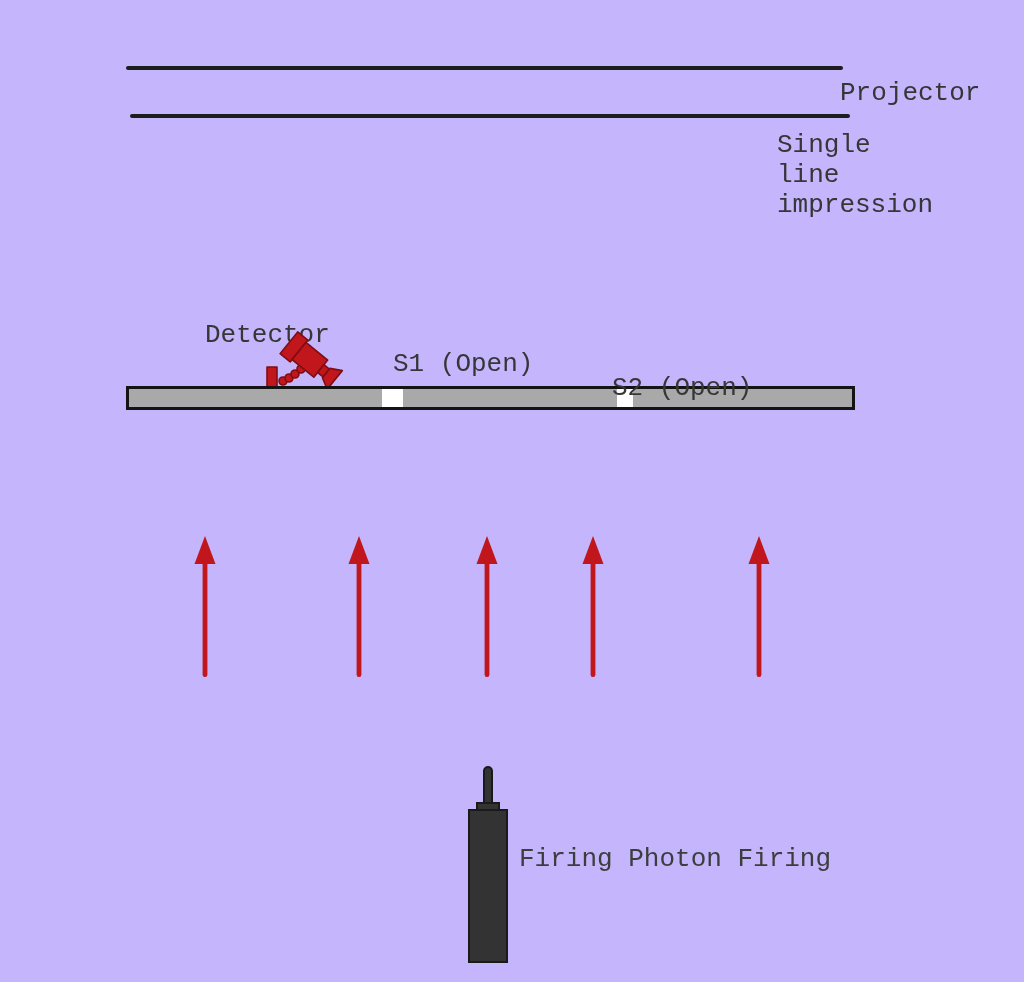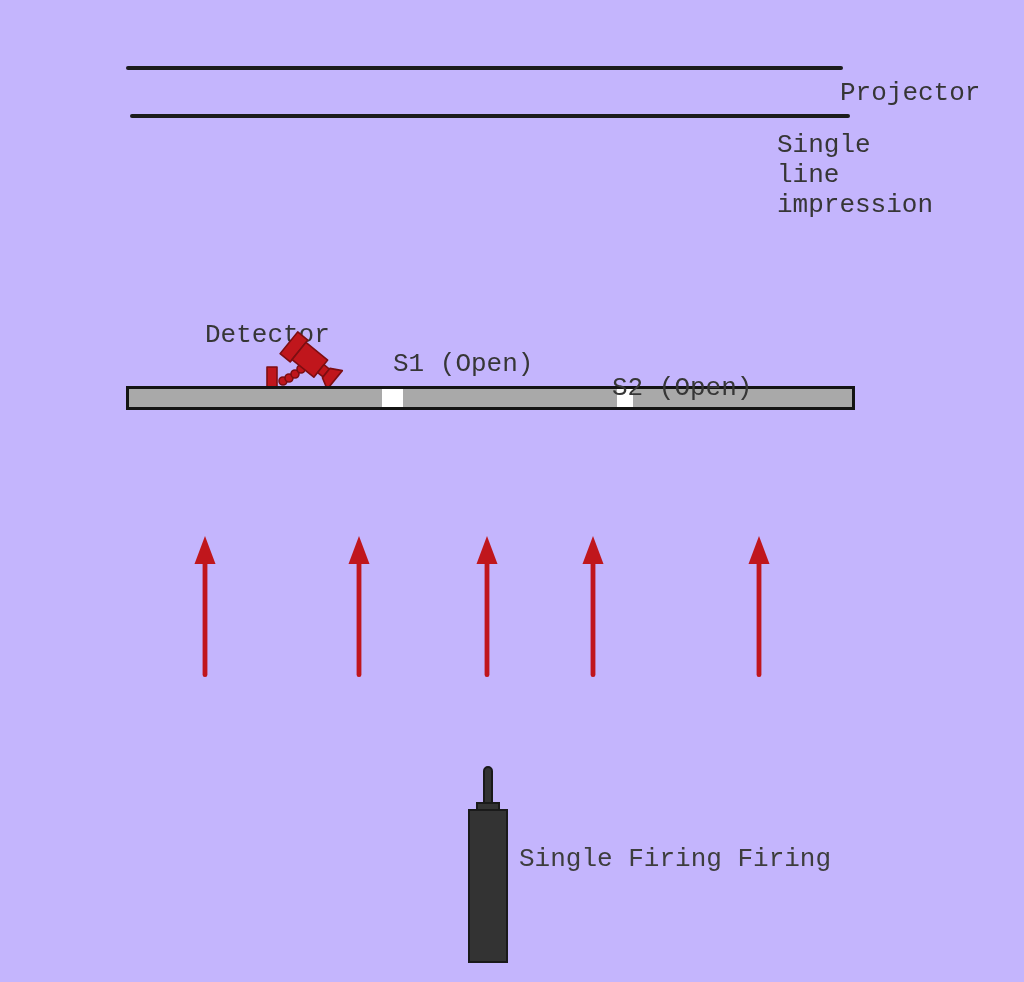--- a/index.html
+++ b/index.html
@@ -136,15 +136,15 @@
     <rect x="9.6" y="26" width="4.8" height="117" rx="2.2" fill="#c0161c"></rect>
   </svg>
   <svg id="arrow-5" class="photon-arrow" viewBox="0 0 24 145">
     <polygon points="12,2 22.5,30 1.5,30" fill="#c0161c"></polygon>
     <rect x="9.6" y="26" width="4.8" height="117" rx="2.2" fill="#c0161c"></rect>
   </svg>
 
   <div id="gun-nozzle" class="gun-part"></div>
   <div id="gun-collar" class="gun-part"></div>
   <div id="gun-body" class="gun-part"></div>
-  <div id="firing-label" class="abs label">Single Firing Firing</div>
+  <div id="firing-label" class="abs label">Firing Photon Firing</div>
 
 </div>
 
 </body></html>

